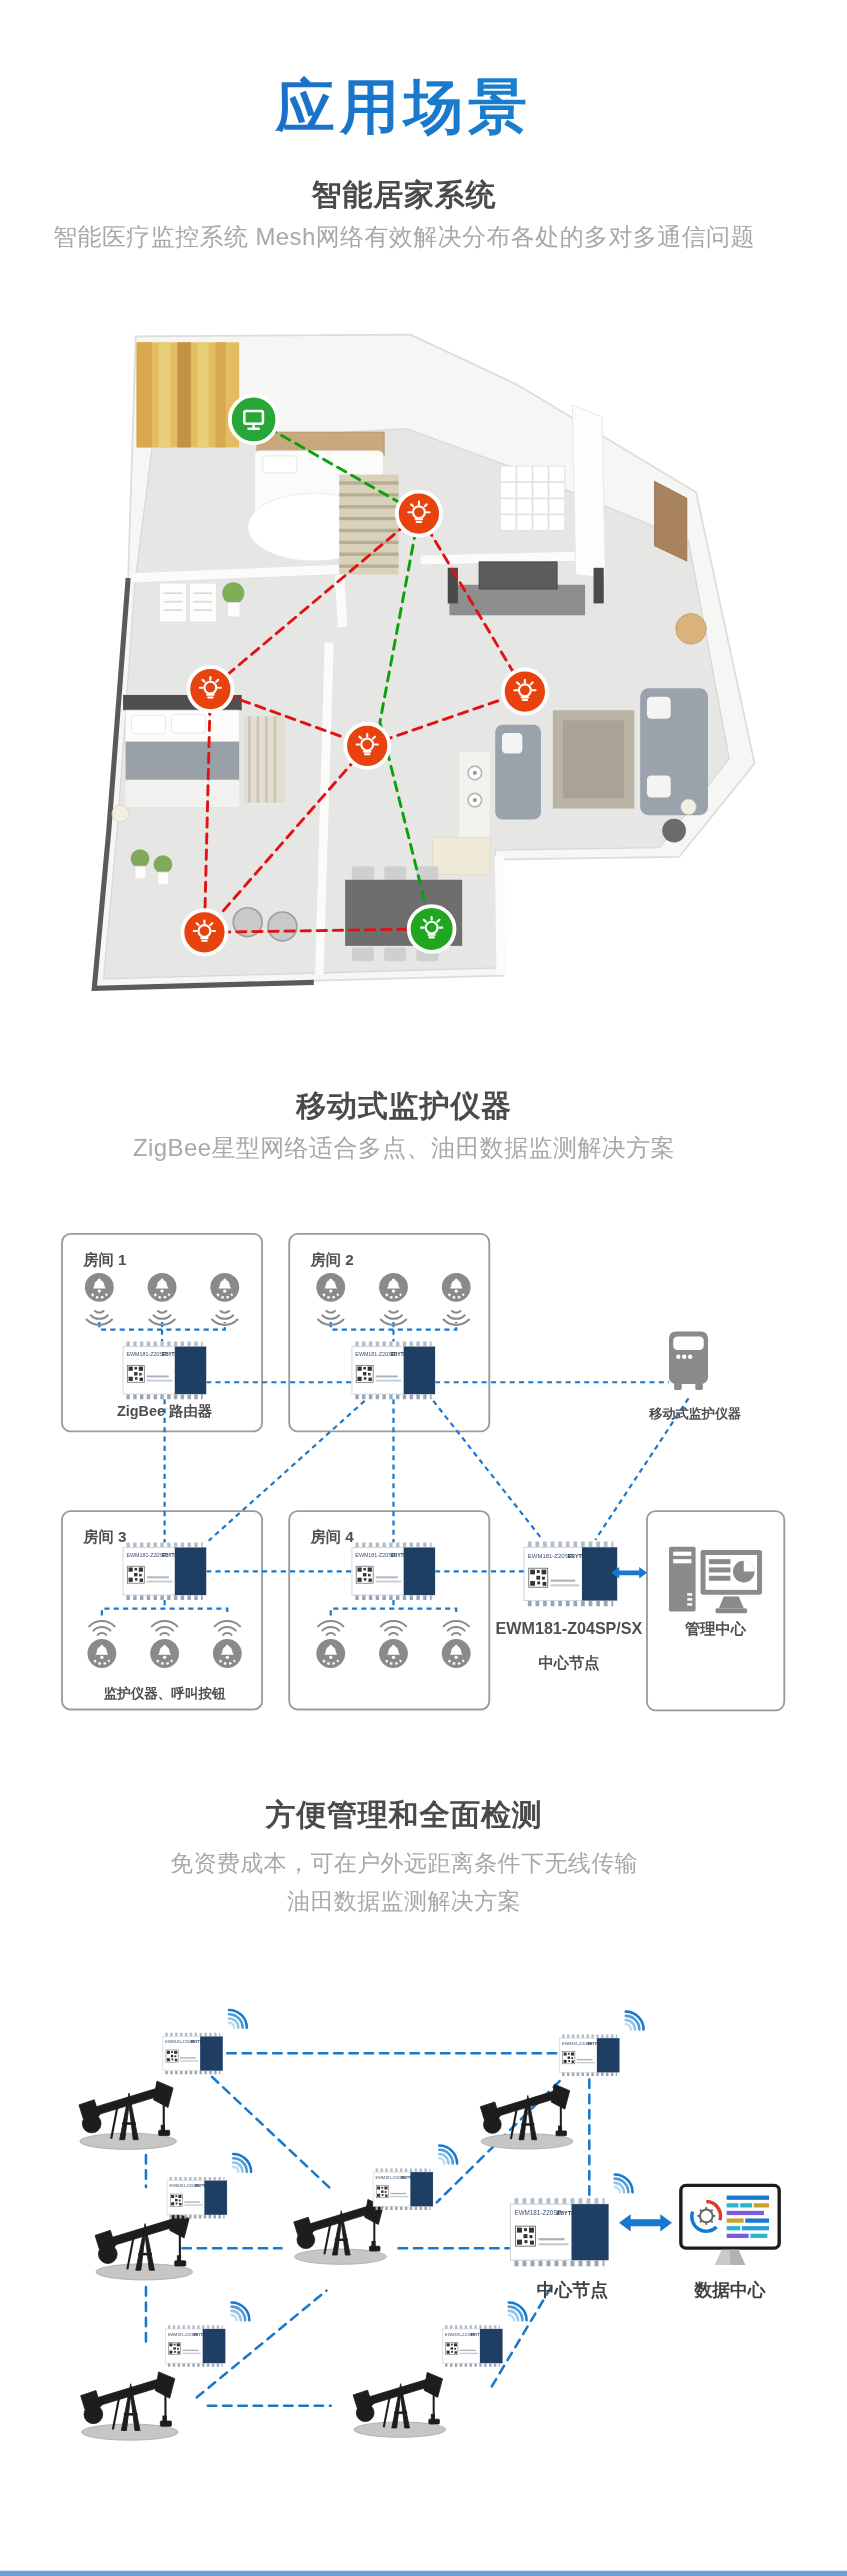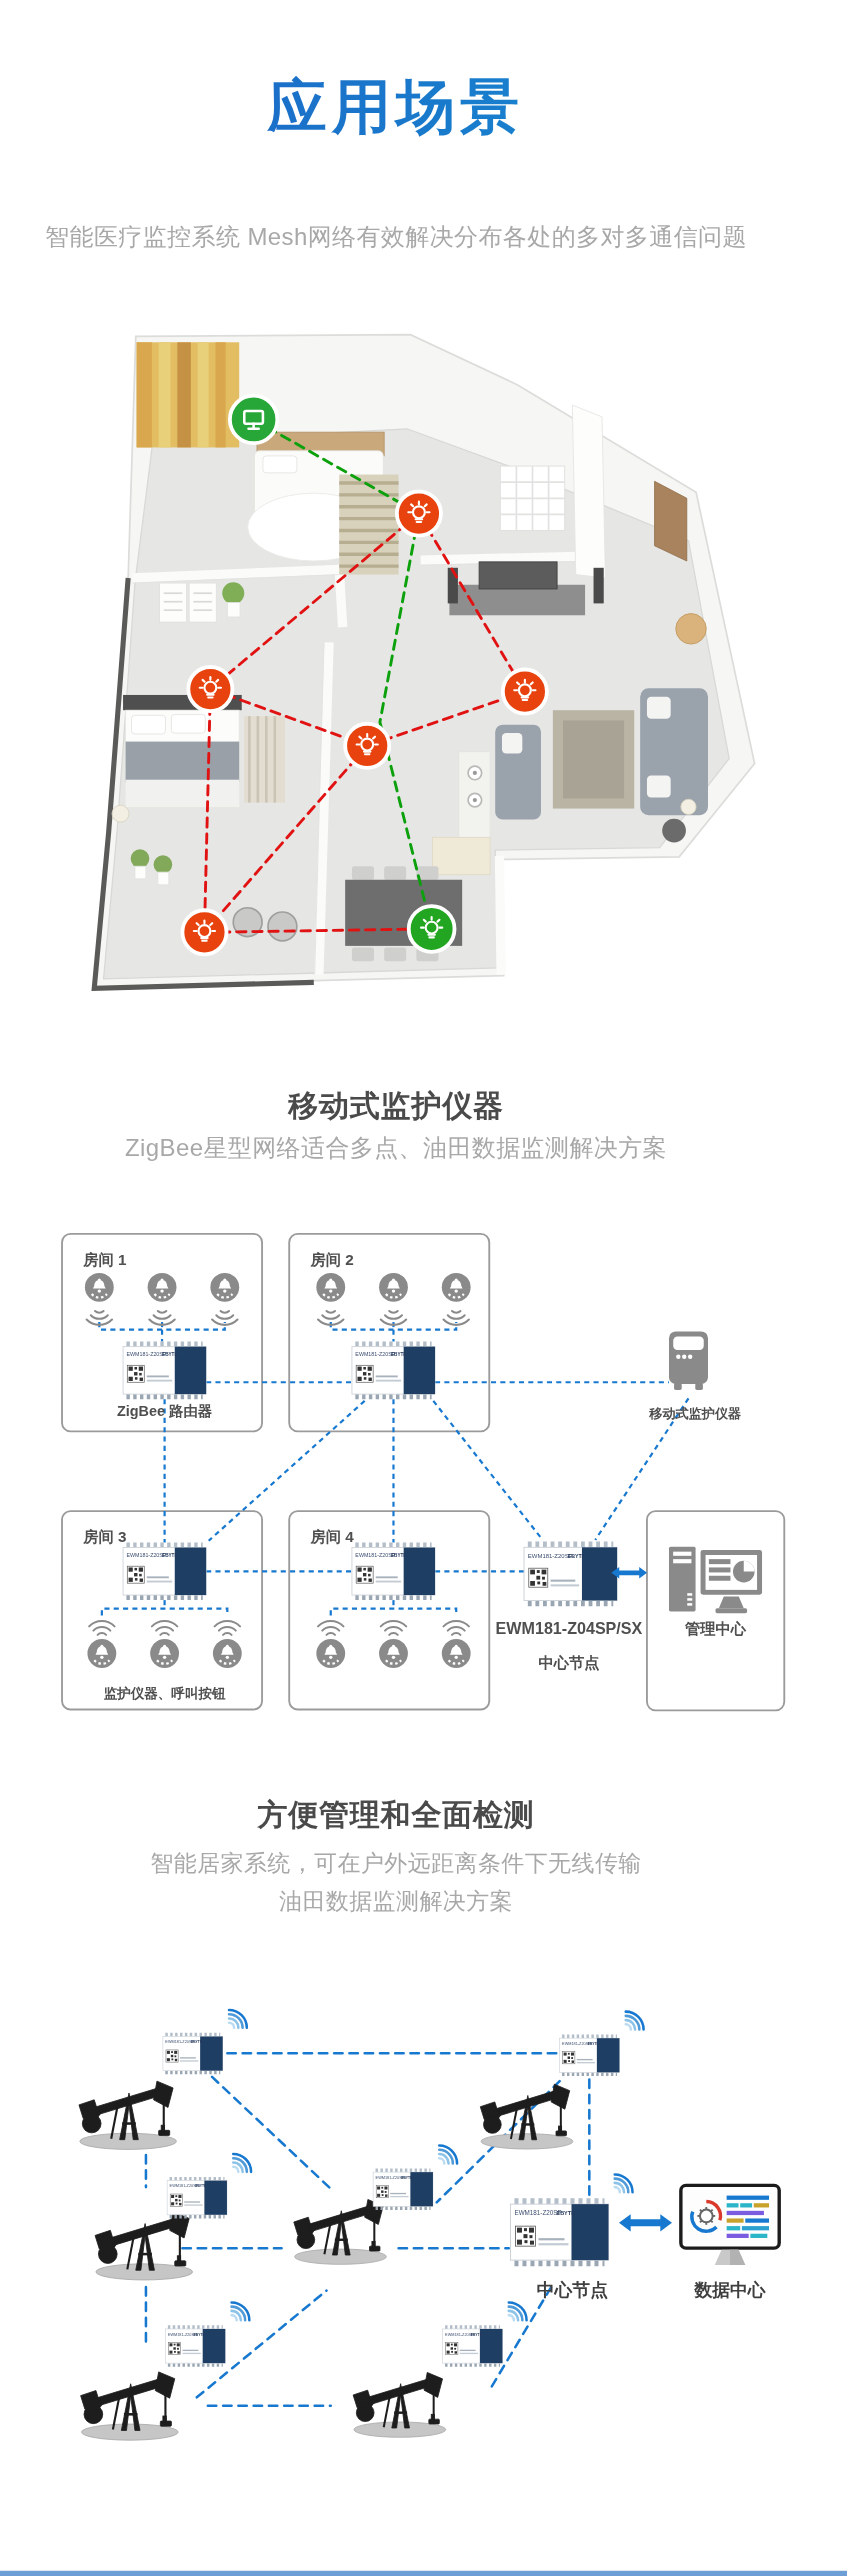--- a/index.html
+++ b/index.html
@@ -1,19 +1,19 @@
 <!DOCTYPE html>
 <html style="font-size:13.6px"><head>
 <meta charset="utf-8">
 <style>
   html,body{margin:0;padding:0;background:#fff;}
   .page{position:relative;width:848px;height:2576px;background:#ffffff;overflow:hidden;
         font-family:"Liberation Sans","DejaVu Sans",sans-serif;}
   .abs{position:absolute;}
-  .center{left:0;width:792px;text-align:center;}
+  .center{left:0;width:792px;text-align:center;padding-left:8px;}
   .page-title{top:68px;font-size:59px;font-weight:bold;letter-spacing:5.1px;color:#1b6bc6;
       background:linear-gradient(90deg,#1d5fc4,#1690d2);-webkit-background-clip:text;
       background-clip:text;-webkit-text-fill-color:transparent;}
   .sec-heading{font-size:30px;font-weight:bold;color:#4a4a4a;letter-spacing:0.8px;}
   .sec-sub{font-size:24px;color:#a8a8a8;letter-spacing:0.4px;}
   .h1-pos{top:175px;} .s1-sub{top:221px;}
   .h2-pos{top:1086px;} .s2-sub{top:1132px;}
   .h3-pos{top:1795px;}
   .s3-sub{top:1844px;line-height:38px;font-size:23px;}
   .footer-bar{left:0;top:2570px;width:848px;height:6px;background:#6d9ed6;border-top:0.8px solid #dfe7f2;}
@@ -23,20 +23,21 @@
   .devlbl{font-size:16px;font-weight:bold;fill:#4f4f4f;}
   .biglbl{font-size:21px;font-weight:bold;fill:#3f3f3f;}
 </style>
 </head>
 <body>
 
 <div class="page">
 
   <div class="abs center page-title">应用场景</div>
 
+  <div class="abs center sec-heading h1-pos">智能居家系统</div>
   <div class="abs center sec-sub s1-sub">智能医疗监控系统 Mesh网络有效解决分布各处的多对多通信问题</div>
 
   <svg class="abs" style="left:51px;top:305px" width="746" height="746" viewBox="0 0 880 880">
 
     <polygon points="100,37 424,35 550,94 761,221 830,541 741,651 532,654 534,791 312,797 51,806 68,622 91,322" fill="#f6f6f4" stroke="#dcdcda" stroke-width="2"></polygon>
 
     <polygon points="120,162 420,146 540,190 752,278 800,535 718,640 524,643 527,782 315,788 62,795 78,620 99,328" fill="#e6e6e4" stroke="#d8d8d6" stroke-width="1.5"></polygon>
 
     <polyline points="91,322 68,622 51,806 310,799" fill="none" stroke="#5a5a58" stroke-width="6"></polyline>
 
@@ -411,21 +412,21 @@
     <use href="#arrow2" transform="translate(661,408) scale(0.62)"></use>
 
     <g>
       <use href="#pc" transform="translate(729,382) scale(0.98)"></use>
       <text x="784" y="487" text-anchor="middle" font-size="18" font-weight="bold" fill="#4f4f4f">管理中心</text>
     </g>
   </svg>
 
   <div class="abs center sec-heading h3-pos">方便管理和全面检测</div>
   <div class="abs center sec-sub s3-sub" style="top:1844px">
-    <div>智能居家系统，可在户外远距离条件下无线传输</div>
+    <div>免资费成本，可在户外远距离条件下无线传输</div>
     <div>油田数据监测解决方案</div>
   </div>
 
   <svg class="abs" style="left:51px;top:1975px" width="746" height="509" viewBox="0 0 880 600">
     <defs>
       <g id="pump">
         <ellipse cx="70" cy="99" rx="57" ry="9.5" fill="#c6c6c6" stroke="#a8a8a8"></ellipse>
         <g fill="#1d1d1d" stroke="#1d1d1d">
           <path d="M60,97 L71,42 L82,97 L76,97 L71,56 L66,97 Z"></path>
           <line x1="63" y1="78" x2="79" y2="78" stroke-width="3"></line>

